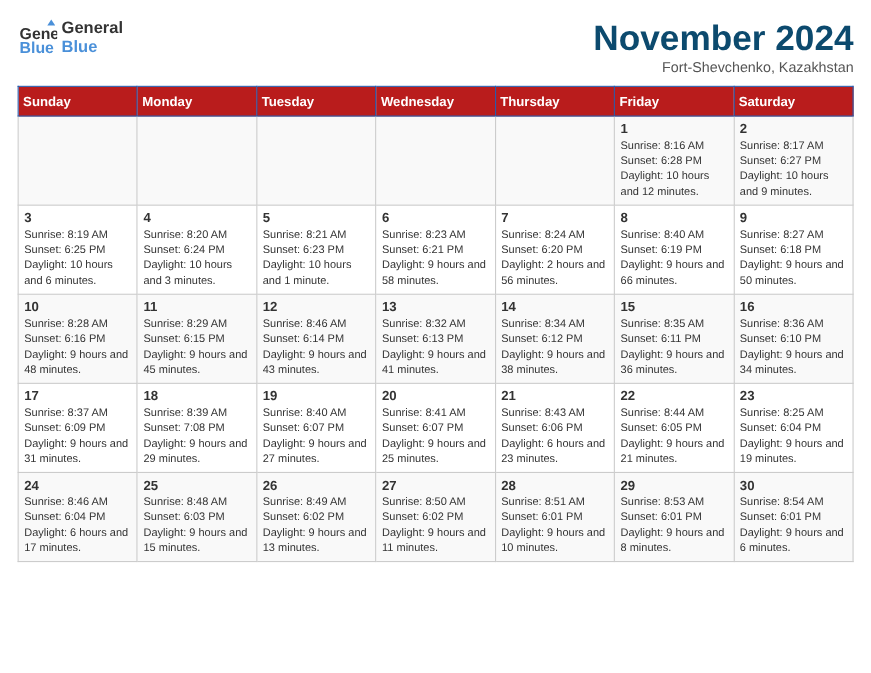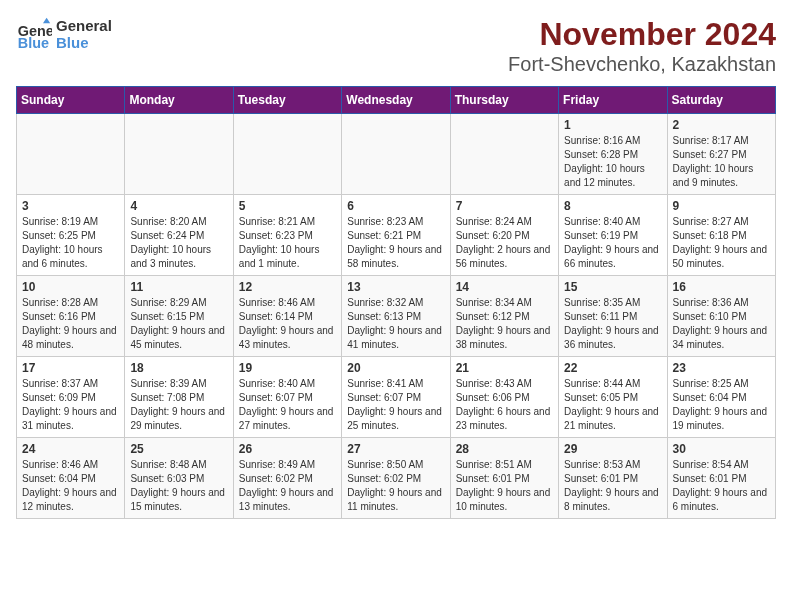--- a/index.html
+++ b/index.html
@@ -22,33 +22,33 @@
       gap: 4px;
     }
     .logo-icon {
       width: 36px;
       height: 36px;
     }
     .title-block { text-align: right; }
     .month-title {
       font-size: 32px;
       font-weight: bold;
-      color: #7f1d1d;
+      color: #0c4a6e;
     }
     .location {
-      font-size: 20px;
+      font-size: 13px;
       color: #555;
     }
     table {
       width: 100%;
       border-collapse: collapse;
       table-layout: fixed;
     }
     thead tr th {
-      background: #701a75;
+      background: #b91c1c;
       color: #fff;
       font-size: 12px;
       font-weight: bold;
       padding: 6px 4px;
       text-align: left;
       border: 1px solid #2a5aaa;
     }
     tbody tr td {
       border: 1px solid #ccc;
       vertical-align: top;
@@ -256,21 +256,21 @@
           <div class="cell-text">Sunrise: 8:25 AM</div>
           <div class="cell-text">Sunset: 6:04 PM</div>
           <div class="cell-text">Daylight: 9 hours and 19 minutes.</div>
         </td>
       </tr>
       <tr>
         <td>
           <div class="day-num">24</div>
           <div class="cell-text">Sunrise: 8:46 AM</div>
           <div class="cell-text">Sunset: 6:04 PM</div>
-          <div class="cell-text">Daylight: 9 hours and 12 minutes.</div>
+          <div class="cell-text">Daylight: 6 hours and 17 minutes.</div>
         </td>
         <td>
           <div class="day-num">25</div>
           <div class="cell-text">Sunrise: 8:48 AM</div>
           <div class="cell-text">Sunset: 6:03 PM</div>
           <div class="cell-text">Daylight: 9 hours and 15 minutes.</div>
         </td>
         <td>
           <div class="day-num">26</div>
           <div class="cell-text">Sunrise: 8:49 AM</div>

